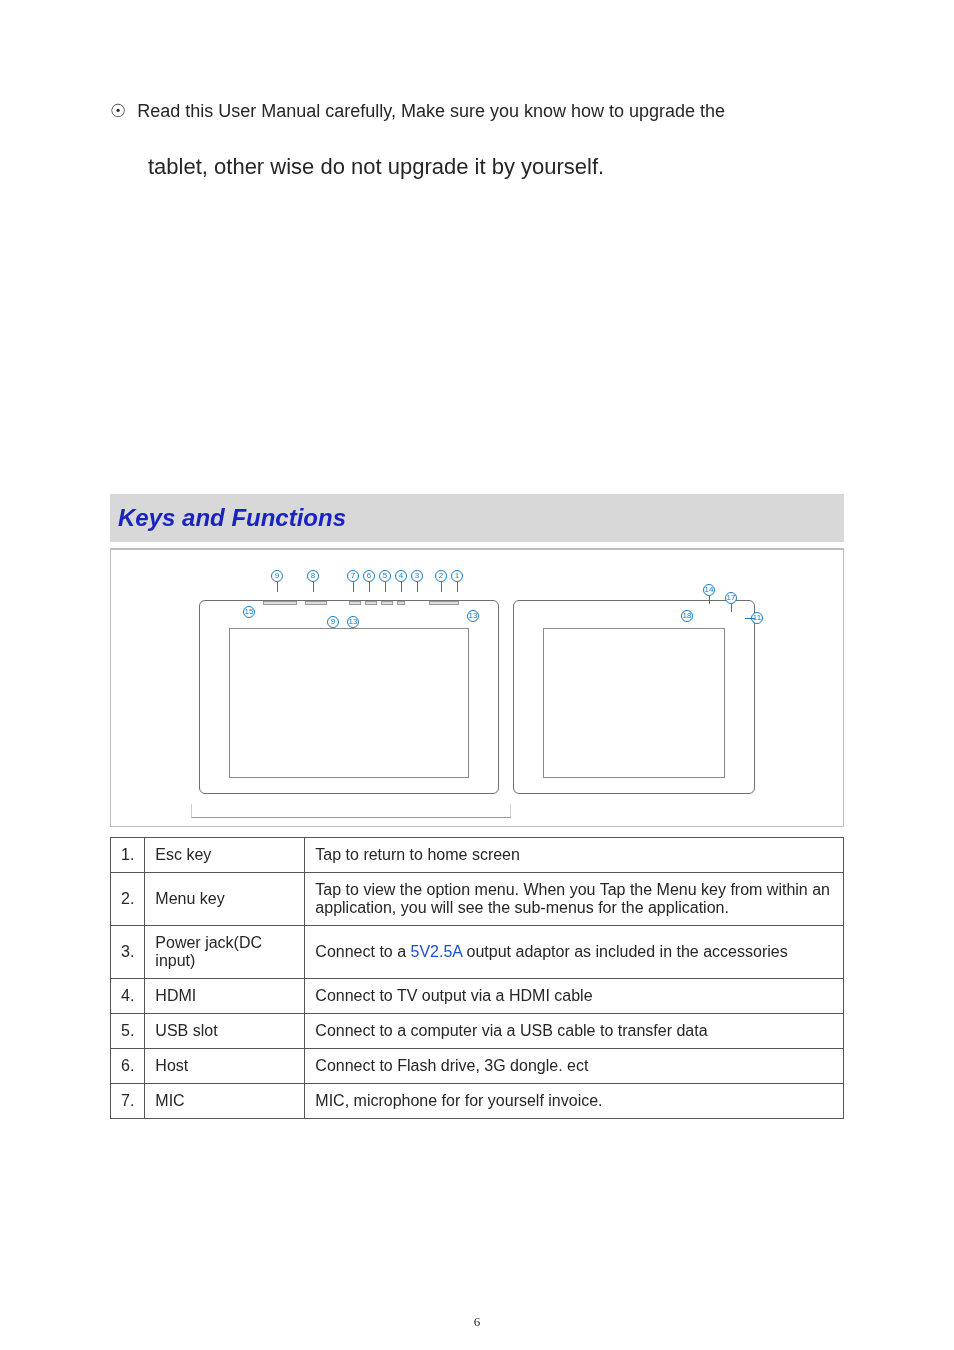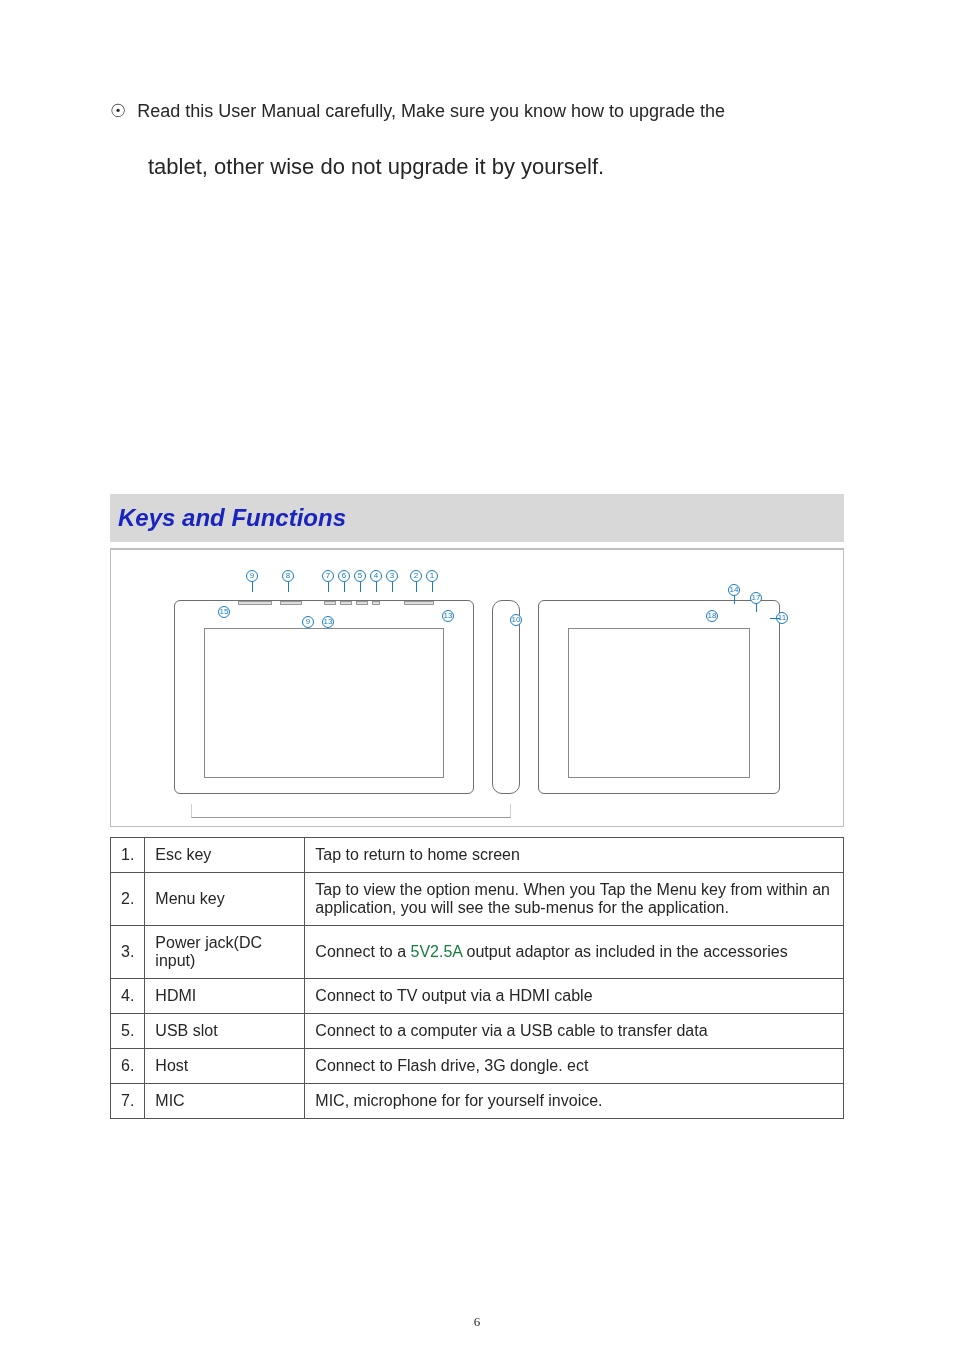--- a/index.html
+++ b/index.html
@@ -113,21 +113,21 @@
     border-collapse: collapse;
     font-size: 16px;
   }
   table.func td {
     border: 1px solid #555;
     padding: 8px 10px;
     vertical-align: middle;
   }
   td.num-col { width: 34px; padding: 8px 4px 8px 10px; border-right: none; }
   td.name-col { width: 160px; padding-left: 4px; border-left: none; }
-  .red { color: #15803d; }
+  .red { color: #1d4ed8; }
   .page-num {
     position: absolute;
     bottom: 20px;
     left: 0; right: 0;
     text-align: center;
     font-size: 13px;
     font-family: Georgia, serif;
   }
 </style>
 </head>
@@ -178,24 +178,20 @@
       <div class="port" style="left:182px;width:12px"></div>
       <div class="port" style="left:198px;width:8px"></div>
       <div class="port" style="left:230px;width:30px"></div>
 
       <span class="num" style="left:44px;top:38px">15</span>
       <span class="num" style="left:128px;top:48px">9</span>
       <span class="num" style="left:148px;top:48px">13</span>
       <span class="num" style="left:268px;top:42px">13</span>
     </div>
 
-    <div class="tablet tablet-thin">
-      <div class="side-body"></div>
-      <span class="num" style="left:22px;top:46px">10</span>
-    </div>
 
     <div class="tablet tablet-front">
       <div class="body-rect"></div>
       <div class="screen-rect"></div>
       <span class="num" style="left:190px;top:16px">14</span>
       <span class="num" style="left:212px;top:24px">17</span>
       <span class="num" style="left:168px;top:42px">18</span>
       <span class="num" style="right:-8px;top:44px">11</span>
       <span class="tick" style="left:196px;top:28px;height:8px"></span>
       <span class="tick" style="left:218px;top:36px;height:8px"></span>

